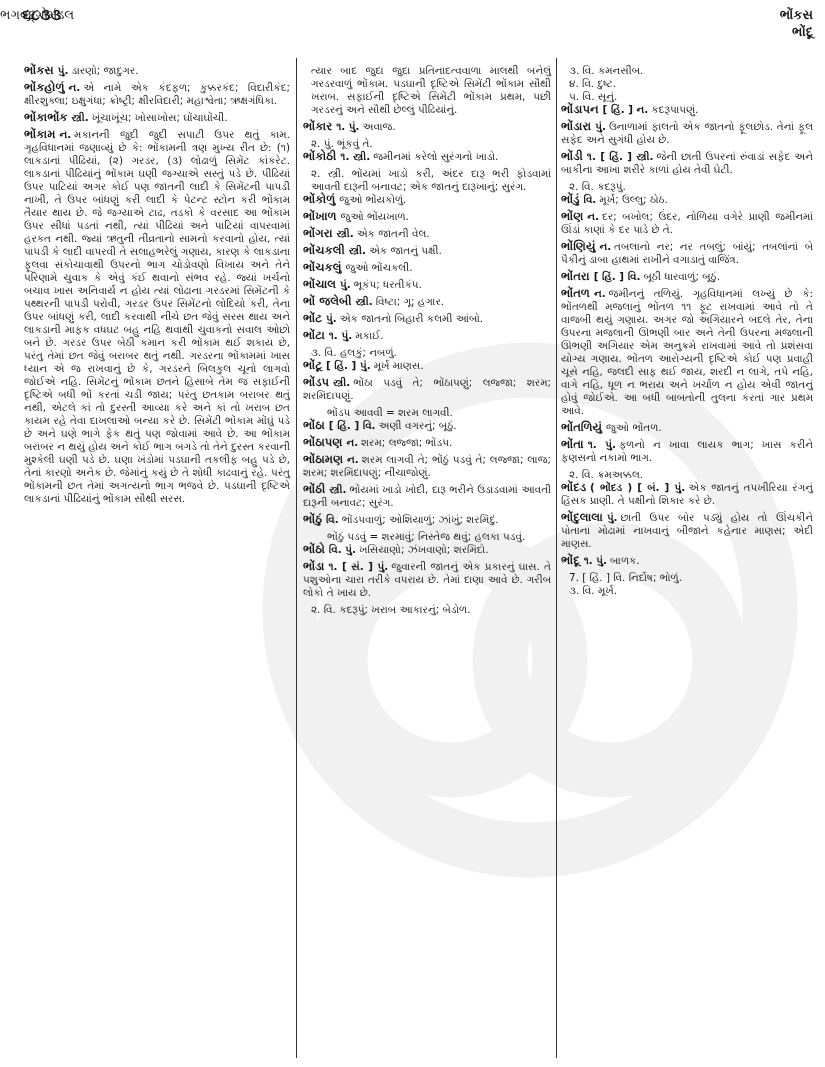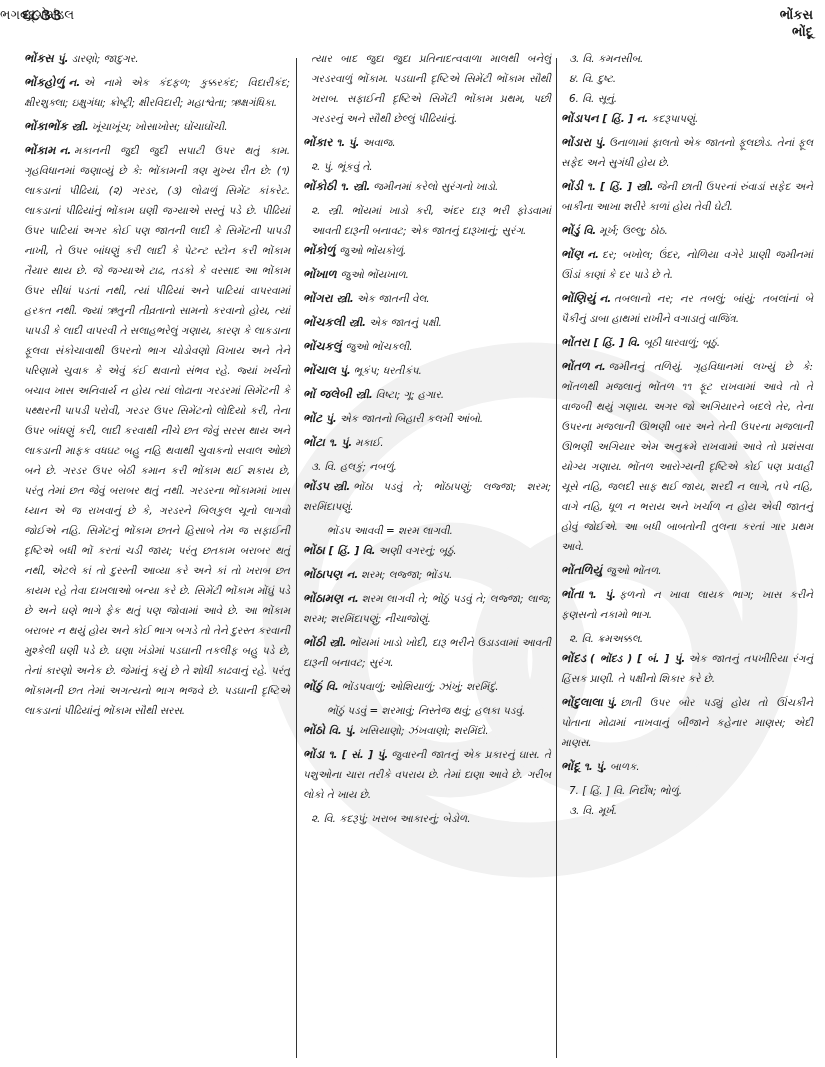--- a/index.html
+++ b/index.html
@@ -4,21 +4,21 @@
 <style>
   * { box-sizing: border-box; margin: 0; padding: 0; }
   html, body { width: 825px; height: 1067px; background: #ffffff; overflow: hidden; }
   body { position: relative; font-family: "DejaVu Sans", sans-serif; color: #1a1a1a; }
   .watermark { position: absolute; left: 250px; top: 330px; width: 560px; height: 560px; pointer-events: none; }
   .watermark circle { fill: none; stroke: #f1f1f1; stroke-width: 55; }
   .header { position: absolute; top: 0; left: 0; width: 825px; height: 50px; }
   .page-num { position: absolute; left: 22px; top: 6px; font-size: 16px; font-weight: bold; font-family: Liberation Serif, serif; }
   .running-title { position: absolute; left: 0; width: 825px; top: 7px; font-size: 13px; }
   .guide { position: absolute; right: 12px; top: 6px; text-align: right; font-size: 13px; font-weight: bold; line-height: 17px; }
-  .column { position: absolute; top: 48px; font-size: 10.4px; line-height: 20px; text-align: justify; font-style: italic; }
+  .column { position: absolute; top: 64px; font-size: 10.4px; line-height: 13px; text-align: justify; }
   .col1 { left: 24px; width: 266px; }
   .col2 { left: 303px; width: 248px; }
   .col3 { left: 561px; width: 252px; }
   .divider { position: absolute; top: 58px; width: 1px; background: #333; }
   .div1 { left: 296px; height: 1000px; }
   .div2 { left: 556px; height: 1000px; }
   .entry { margin-bottom: 4px; }
   .entry.tight { margin-bottom: 0; }
   .head { font-weight: bold; font-size: 11.6px; margin-right: 4px; }
   .gram { font-weight: bold; margin-right: 3px; }
@@ -62,39 +62,41 @@
     <p class="entry"><span class="head">ભોંકોળું</span><span>જુઓ ભોંયકોળું.</span></p>
     <p class="entry"><span class="head">ભોંખાળ</span><span>જુઓ ભોંયખાળ.</span></p>
     <p class="entry"><span class="head">ભોંગરા</span><span class="gram">સ્ત્રી.</span><span>એક જાતની વેલ.</span></p>
     <p class="entry"><span class="head">ભોંચકલી</span><span class="gram">સ્ત્રી.</span><span>એક જાતનું પક્ષી.</span></p>
     <p class="entry"><span class="head">ભોંચકલું</span><span>જુઓ ભોંચકલી.</span></p>
     <p class="entry"><span class="head">ભોંચાલ</span><span class="gram">પું.</span><span>ભૂકંપ; ધરતીકંપ.</span></p>
     <p class="entry"><span class="head">ભોં જલેબી</span><span class="gram">સ્ત્રી.</span><span>વિષ્ટા; ગૂ; હગાર.</span></p>
     <p class="entry"><span class="head">ભોંટ</span><span class="gram">પું.</span><span>એક જાતનો બિહારી કલમી આંબો.</span></p>
     <p class="entry"><span class="head">ભોંટા</span><span class="gram">૧. પું.</span><span>મકાઈ.</span></p>
     <p class="entry sub tight"><span>૩. વિ. હલકું; નબળું.</span></p>
+    <p class="entry"><span class="head">ભોંટૂ</span><span class="gram">[ હિં. ] પું.</span><span>મૂર્ખ માણસ.</span></p>
     <p class="entry"><span class="head">ભોંડપ</span><span class="gram">સ્ત્રી.</span><span>ભોંઠા પડવું તે; ભોંઠાપણું; લજ્જા; શરમ; શરમિંદાપણું.</span></p>
     <p class="entry idiom tight"><span>ભોંડપ આવવી = શરમ લાગવી.</span></p>
     <p class="entry"><span class="head">ભોંઠા</span><span class="gram">[ હિં. ] વિ.</span><span>અણી વગરનું; બૂઠું.</span></p>
     <p class="entry"><span class="head">ભોંઠાપણ</span><span class="gram">ન.</span><span>શરમ; લજ્જા; ભોંડપ.</span></p>
     <p class="entry"><span class="head">ભોંઠામણ</span><span class="gram">ન.</span><span>શરમ લાગવી તે; ભોંઠું પડવું તે; લજ્જા; લાજ; શરમ; શરમિંદાપણું; નીચાજોણું.</span></p>
     <p class="entry"><span class="head">ભોંઠી</span><span class="gram">સ્ત્રી.</span><span>ભોંયમાં ખાડો ખોદી, દારૂ ભરીને ઉડાડવામાં આવતી દારૂની બનાવટ; સુરંગ.</span></p>
     <p class="entry"><span class="head">ભોંઠું</span><span class="gram">વિ.</span><span>ભોંડપવાળું; ઓશિયાળું; ઝાંખું; શરમિંદું.</span></p>
     <p class="entry idiom tight"><span>ભોંઠું પડવું = શરમાવું; નિસ્તેજ થવું; હલકા પડવું.</span></p>
     <p class="entry"><span class="head">ભોંઠો</span><span class="gram">વિ. પું.</span><span>ખસિયાણો; ઝંખવાણો; શરમિંદો.</span></p>
     <p class="entry"><span class="head">ભોંડા</span><span class="gram">૧. [ સં. ] પું.</span><span>જુવારની જાતનું એક પ્રકારનું ઘાસ. તે પશુઓના ચારા તરીકે વપરાય છે. તેમાં દાણા આવે છે. ગરીબ લોકો તે ખાય છે.</span></p>
     <p class="entry sub tight"><span>૨. વિ. કદરૂપું; ખરાબ આકારનું; બેડોળ.</span></p>
   </div>
 <div class="column col3">
     <p class="entry sub tight"><span>૩. વિ. કમનસીબ.</span></p>
     <p class="entry sub tight"><span>૪. વિ. દુષ્ટ.</span></p>
-    <p class="entry sub tight"><span>6. વિ. સૂનું.</span></p>
+    <p class="entry sub tight"><span>૫. વિ. સૂનું.</span></p>
     <p class="entry"><span class="head">ભોંડાપન</span><span class="gram">[ હિં. ] ન.</span><span>કદરૂપાપણું.</span></p>
     <p class="entry"><span class="head">ભોંડારા</span><span class="gram">પું.</span><span>ઉનાળામાં ફાલતો એક જાતનો ફૂલછોડ. તેનાં ફૂલ સફેદ અને સુગંધી હોય છે.</span></p>
     <p class="entry"><span class="head">ભોંડી</span><span class="gram">૧. [ હિં. ] સ્ત્રી.</span><span>જેની છાતી ઉપરનાં રુંવાડાં સફેદ અને બાકીના આખા શરીરે કાળાં હોય તેવી ઘેટી.</span></p>
+    <p class="entry sub tight"><span>૨. વિ. કદરૂપું.</span></p>
     <p class="entry"><span class="head">ભોંડું</span><span class="gram">વિ.</span><span>મૂર્ખ; ઉલ્લુ; ઠોઠ.</span></p>
     <p class="entry"><span class="head">ભોંણ</span><span class="gram">ન.</span><span>દર; બખોલ; ઉંદર, નોળિયા વગેરે પ્રાણી જમીનમાં ઊંડાં કાણાં કે દર પાડે છે તે.</span></p>
     <p class="entry"><span class="head">ભોંણિયું</span><span class="gram">ન.</span><span>તબલાનો નર; નર તબલું; બાંયું; તબલાંનાં બે પૈકીનું ડાબા હાથમાં રાખીને વગાડાતું વાજિંત્ર.</span></p>
     <p class="entry"><span class="head">ભોંતરા</span><span class="gram">[ હિં. ] વિ.</span><span>બૂઠી ધારવાળું; બૂઠું.</span></p>
     <p class="entry"><span class="head">ભોંતળ</span><span class="gram">ન.</span><span>જમીનનું તળિયું. ગૃહવિધાનમાં લખ્યું છે કે: ભોંતળથી મજલાનું ભોંતળ ૧૧ ફૂટ રાખવામાં આવે તો તે વાજબી થયું ગણાય. અગર જો અગિયારને બદલે તેર, તેના ઉપરના મજલાની ઊભણી બાર અને તેની ઉપરના મજલાની ઊભણી અગિયાર એમ અનુક્રમે રાખવામાં આવે તો પ્રશંસવા યોગ્ય ગણાય. ભોંતળ આરોગ્યની દૃષ્ટિએ કોઈ પણ પ્રવાહી ચૂસે નહિ, જલદી સાફ થઈ જાય, શરદી ન લાગે, તપે નહિ, વાગે નહિ, ધૂળ ન ભરાય અને ખર્ચાળ ન હોય એવી જાતનું હોવું જોઈએ. આ બધી બાબતોની તુલના કરતાં ગાર પ્રથમ આવે.</span></p>
     <p class="entry"><span class="head">ભોંતળિયું</span><span>જુઓ ભોંતળ.</span></p>
     <p class="entry"><span class="head">ભોંતા</span><span class="gram">૧. પું.</span><span>ફળનો ન ખાવા લાયક ભાગ; ખાસ કરીને ફણસનો નકામો ભાગ.</span></p>
     <p class="entry sub tight"><span>૨. વિ. ક્રમઅક્કલ.</span></p>
     <p class="entry"><span class="head">ભોંદડ</span><span class="gram">( ભોંદડ ) [ બં. ] પું.</span><span>એક જાતનું તપખીરિયા રંગનું હિંસક પ્રાણી. તે પક્ષીનો શિકાર કરે છે.</span></p>
     <p class="entry"><span class="head">ભોંદુલાલા</span><span class="gram">પું.</span><span>છાતી ઉપર બોર પડ્યું હોય તો ઊંચકીને પોતાના મોઢામાં નાખવાનું બીજાને કહેનાર માણસ; એદી માણસ.</span></p>

